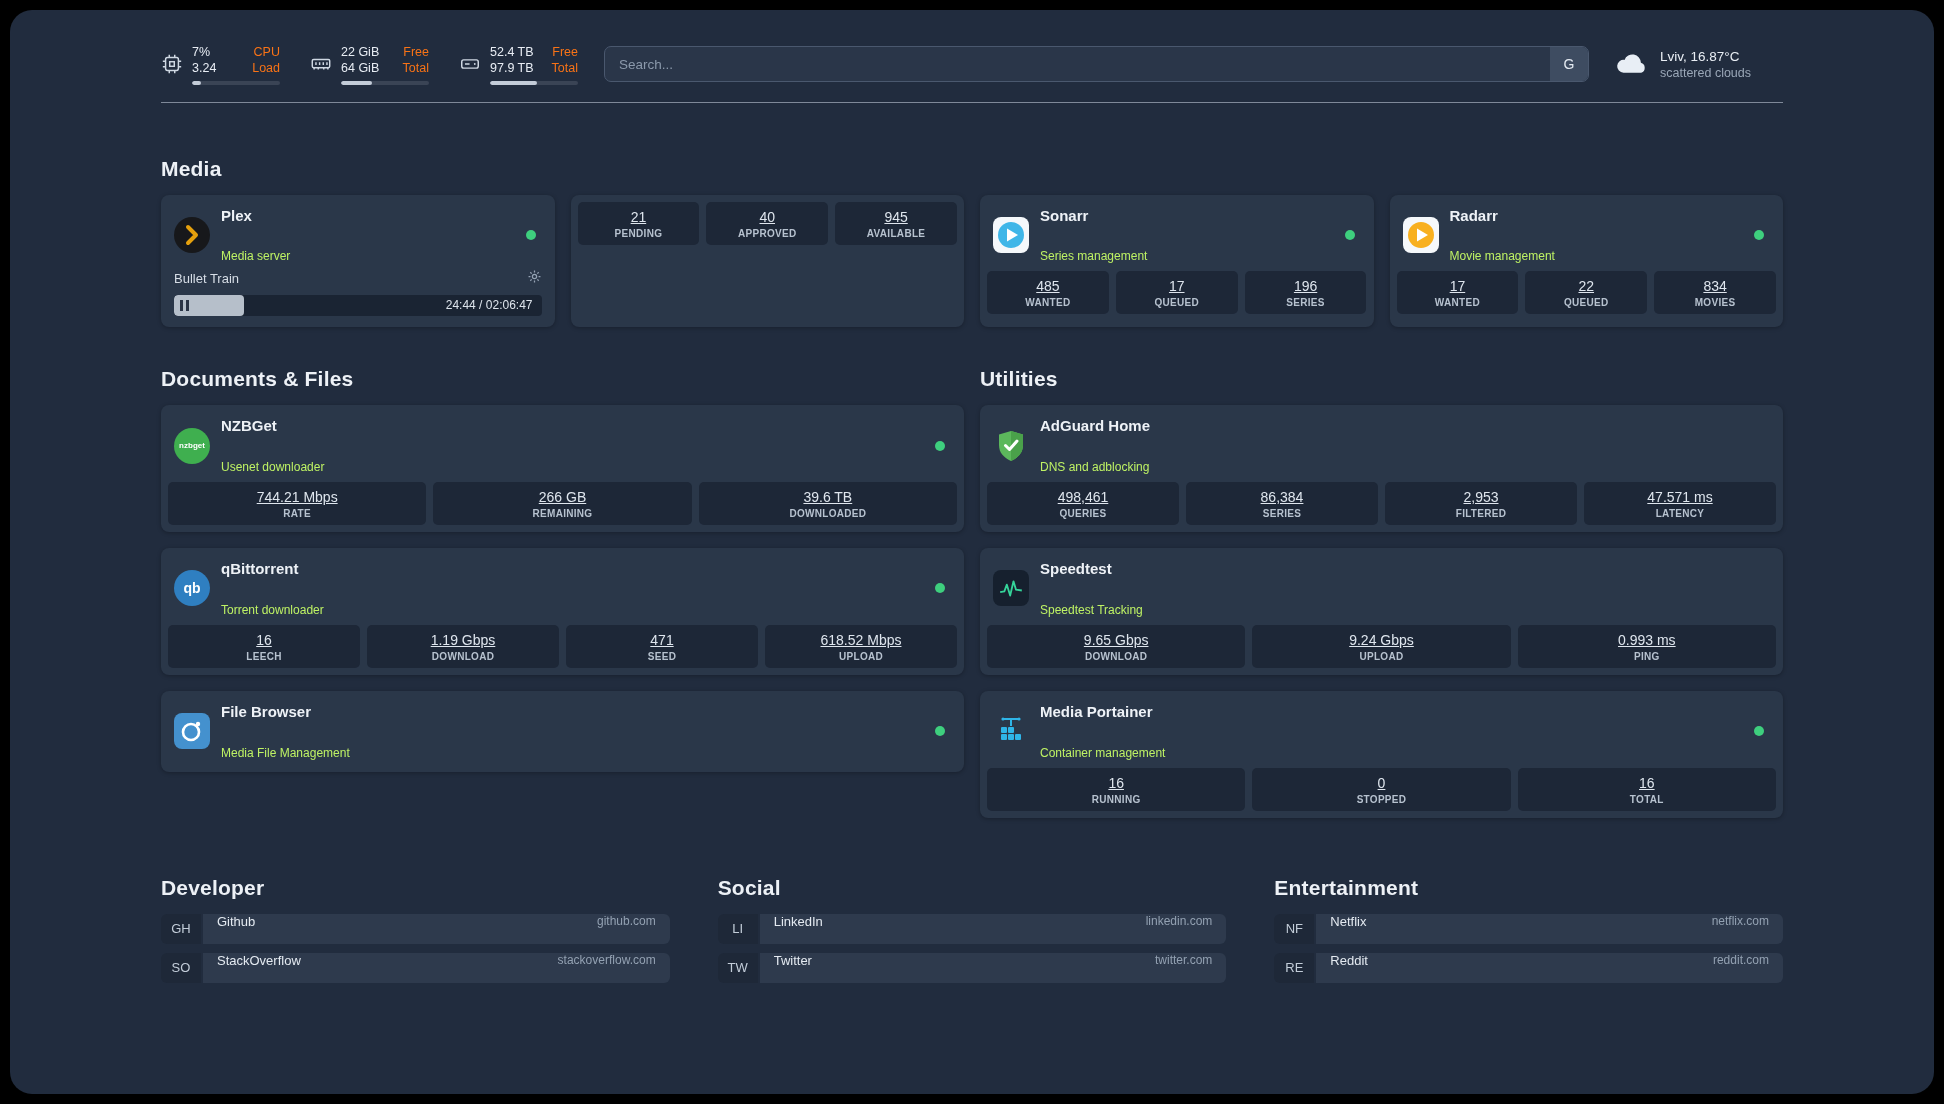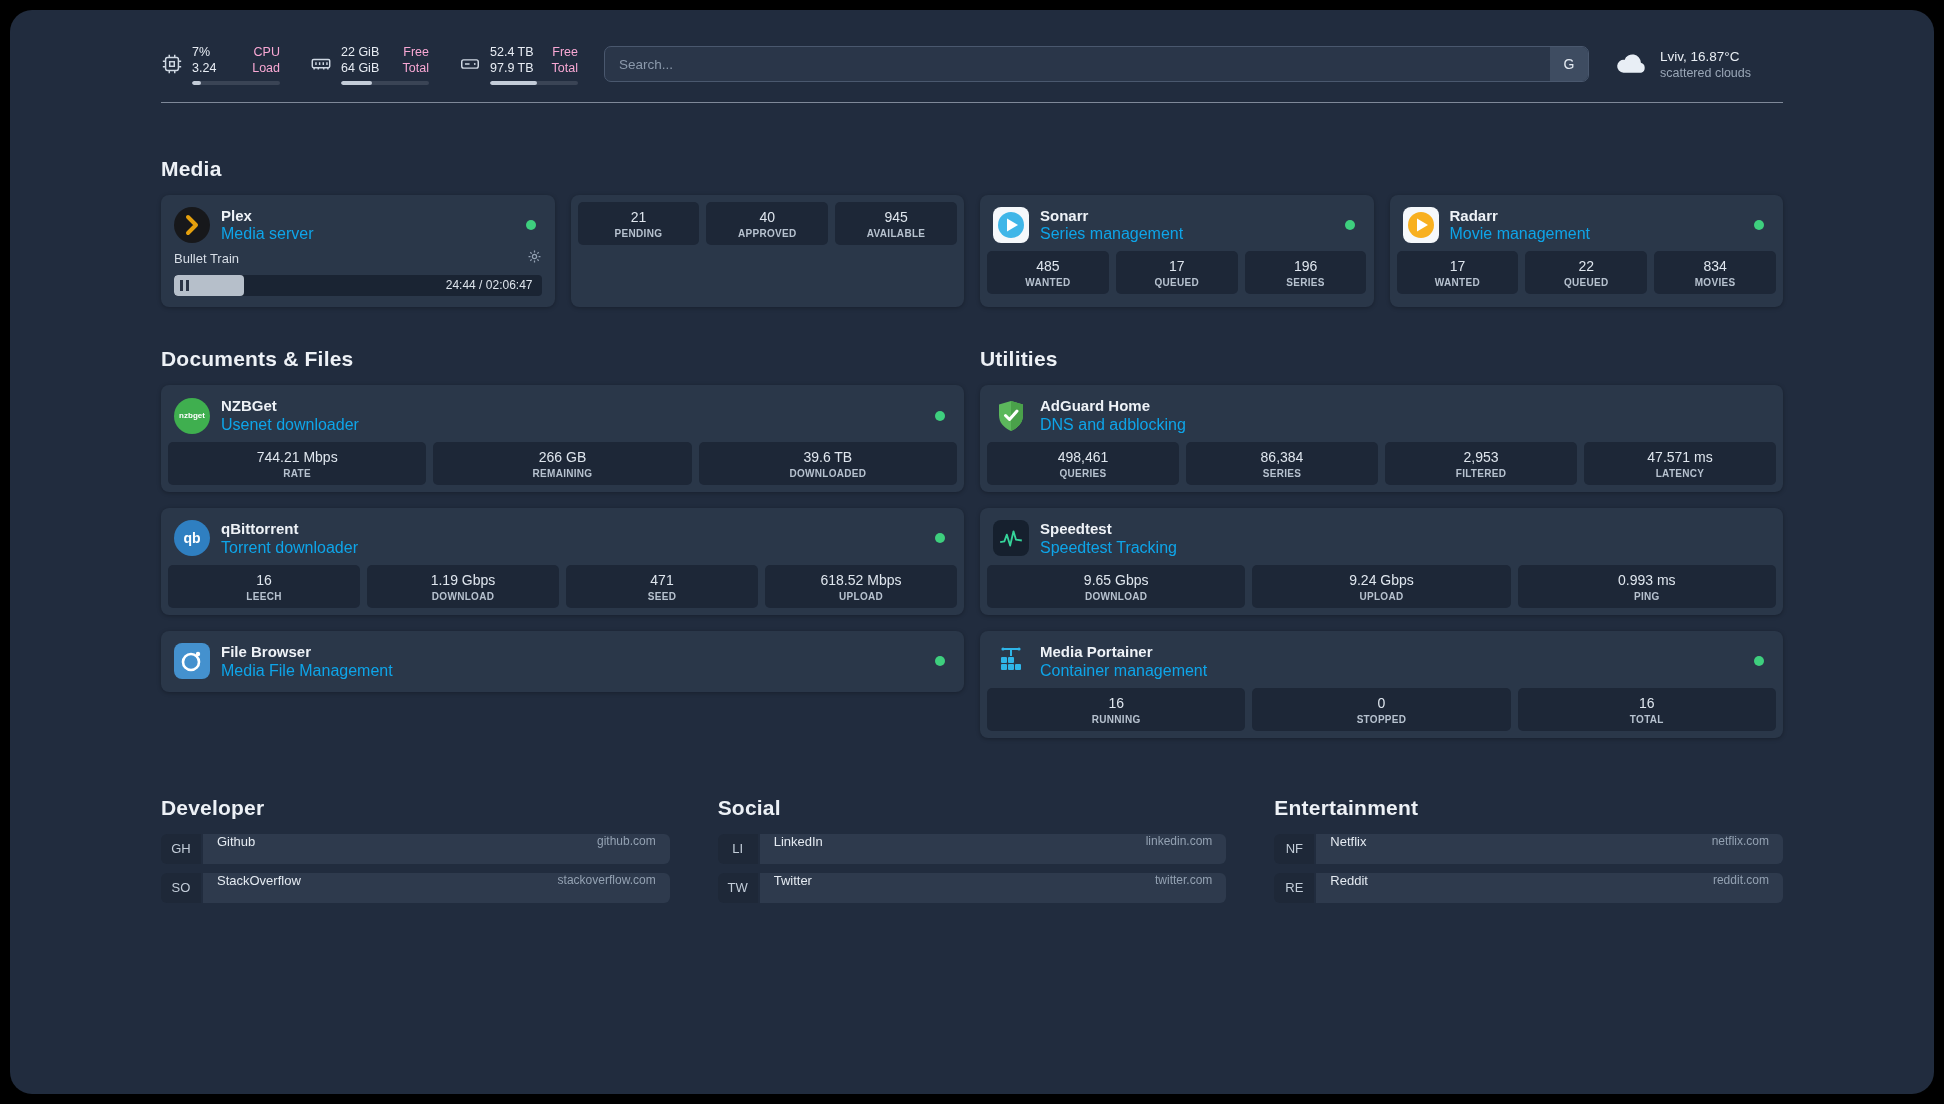--- a/index.html
+++ b/index.html
@@ -8,21 +8,21 @@
   .container { width:1622px; margin:0 auto; padding-top:34px; }
 
   
   .topbar { display:flex; align-items:center; gap:26px; }
   .resources { display:flex; gap:30px; }
   .res { display:flex; align-items:center; gap:9px; }
   .res-icon { display:flex; align-items:center; }
   .res-body { width:88px; }
   .res-line { display:flex; justify-content:space-between; font-size:12.5px; line-height:1.3; }
   .res-v { color:#e8edf4; }
-  .res-l { color:#f9a8d4; }
+  .res-l { color:#f97316; }
   .res-bar { height:4px; background:#3a4455; border-radius:2px; margin-top:4px; overflow:hidden; }
   .res-fill { height:100%; background:#c3ccd8; border-radius:2px; }
 
   .searchwrap { flex:1; position:relative; height:36px; }
   .searchwrap input { width:100%; height:100%; background:#2a3649; border:1px solid #4a586e; border-radius:7px; color:#dfe6ee; padding:0 52px 0 14px; font-size:13.5px; outline:none; font-family:inherit; }
   .searchwrap input::placeholder { color:#8b99ab; }
   .search-btn { position:absolute; right:1px; top:1px; bottom:1px; width:38px; background:#3e4c61; border-radius:0 6px 6px 0; color:#e5ebf2; display:flex; align-items:center; justify-content:center; font-size:14px; cursor:pointer; }
 
   .weather { display:flex; align-items:center; gap:11px; min-width:168px; }
   .w-loc { font-size:13.5px; color:#e9eef4; line-height:1.35; }
@@ -37,26 +37,26 @@
   .grid4 { display:grid; grid-template-columns:repeat(4,1fr); gap:16px; }
   .cols2 { display:grid; grid-template-columns:1fr 1fr; gap:0 16px; align-items:start; }
   .col .card { margin-bottom:16px; }
 
   .card { background:#2a3749; border-radius:8px; padding:7px; box-shadow:0 1px 4px rgba(0,0,0,.28); }
   .card-head { display:flex; align-items:center; gap:11px; padding:5px 6px 8px; }
   .card-head.tight { padding-bottom:5px; }
   .icon-36 { width:36px; height:36px; border-radius:8px; display:flex; align-items:center; justify-content:center; flex:0 0 auto; overflow:hidden; }
   .round { border-radius:50%; }
   .svc-name { font-size:15px; font-weight:700; color:#eef2f7; line-height:1.25; }
-  .svc-desc { font-size:16px; color:#0ea5e9; }
+  .svc-desc { font-size:12px; color:#bef264;margin-top:24px; }
   .dot { margin-left:auto; width:10px; height:10px; border-radius:50%; background:#3ecf7e; flex:0 0 auto; margin-right:6px; }
 
   .stats { display:flex; gap:7px; }
   .stat { flex:1; background:#1d2737; border-radius:5px; text-align:center; padding:7px 2px 6px; }
-  .stat-v { font-size:14px; color:#dfe6ee; display:block; }
+  .stat-v { font-size:14px; color:#dfe6ee; display:block;text-decoration:underline; }
   .stat-l { font-size:10px; font-weight:700; color:#b7c2cf; margin-top:3px; letter-spacing:.3px; display:block; }
 
   
   .pw { padding:0 6px 4px; }
   .pw-row { display:flex; justify-content:space-between; align-items:center; margin:1px 0 7px;text-align:right; }
   .pw-title { font-size:13px; color:#d6dde6; }
   .pw-bar { position:relative; height:21px; background:#1a2433; border-radius:4px; overflow:hidden; }
   .pw-elapsed { position:absolute; left:0; top:0; bottom:0; background:#b6bfca; border-radius:4px; display:flex; align-items:center; padding-left:6px; }
   .pw-time { position:absolute; right:9px; top:0; line-height:21px; font-size:12px; color:#dde4ec; }
 

